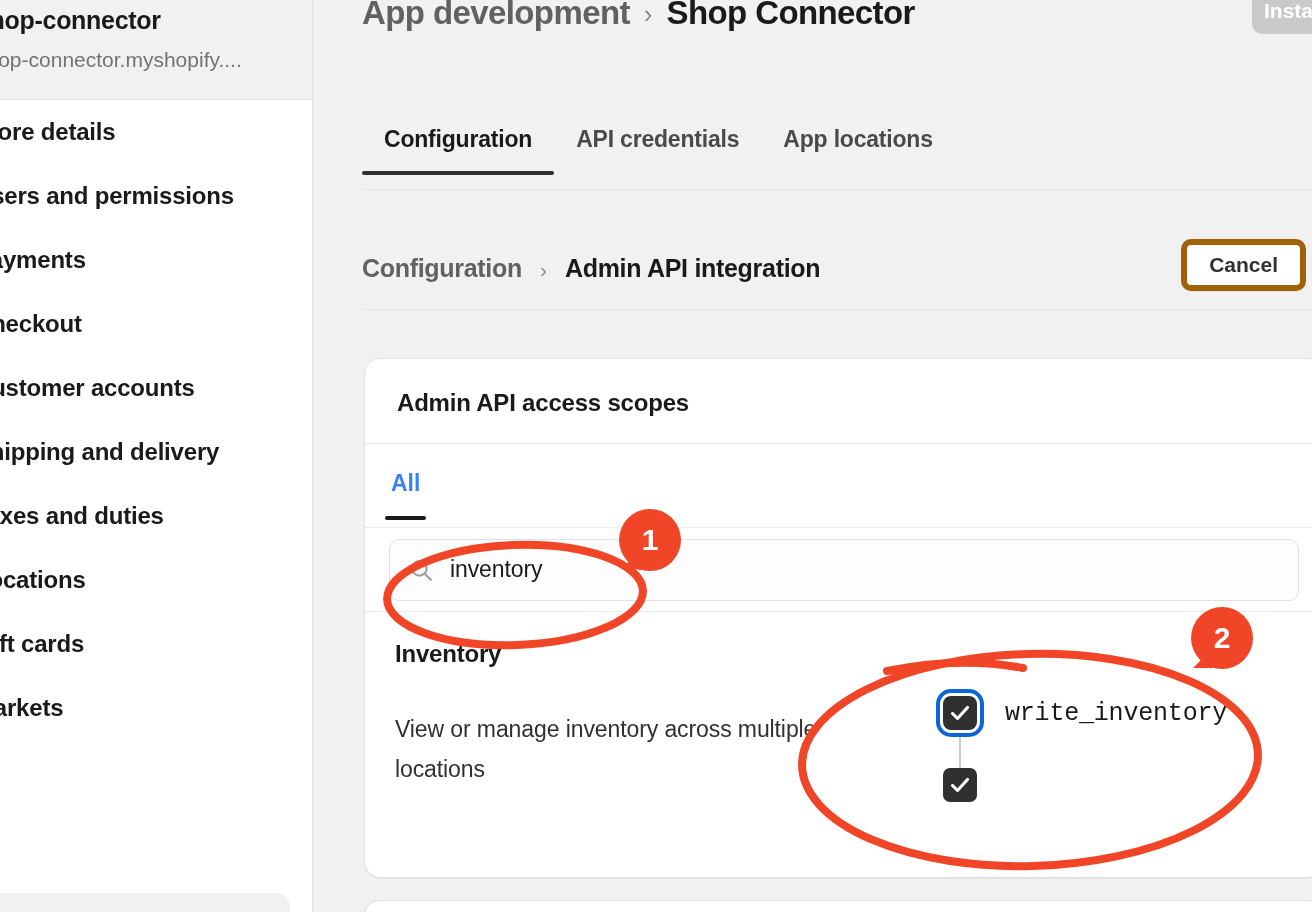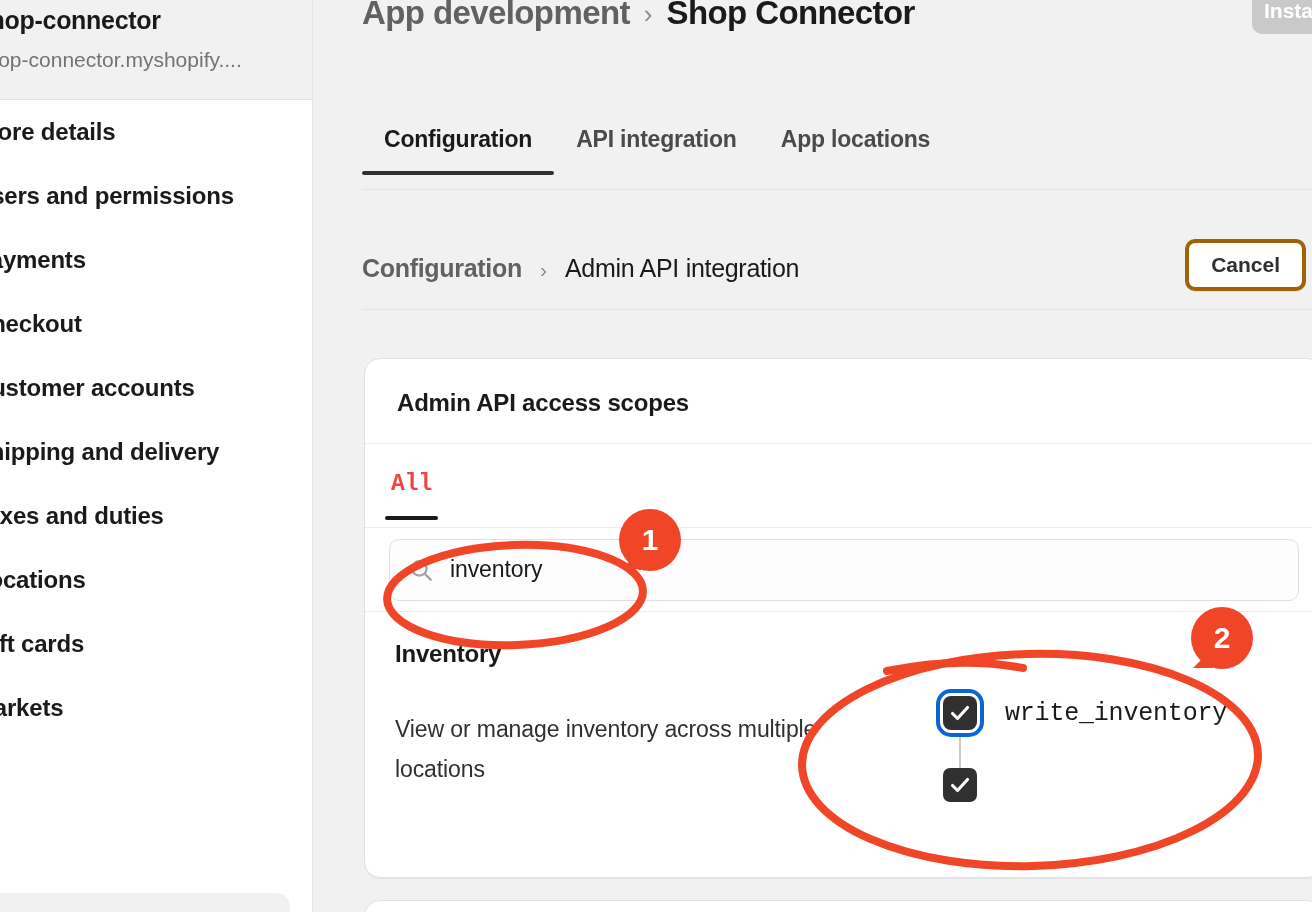--- a/index.html
+++ b/index.html
@@ -189,31 +189,31 @@
     cursor: pointer;
   }
   .subcrumb .sc-sep {
     font-size: 21px;
     color: #8a8a8a;
     margin: 0 18px;
     position: relative; top: 1px;
   }
   .subcrumb .sc-current {
     font-size: 25px;
-    font-weight: 400;
+    font-weight: 700;
     color: #1a1a1a;
     letter-spacing: -0.3px;
   }
   .cancel-btn {
     position: absolute;
     right: 6px; top: 11px;
     height: 52px;
     padding: 0 22px;
     background: #ffffff;
-    border: 4px solid #a16207;
+    border: 6px solid #a16207;
     border-radius: 10px;
     box-shadow: 0 1px 0 rgba(0,0,0,0.07);
     font-size: 21px;
     font-weight: 600;
     color: #303030;
     font-family: "Liberation Sans", sans-serif;
     cursor: pointer;
     white-space: nowrap;
   }
 
@@ -250,21 +250,21 @@
     display: flex;
     align-items: center;
     gap: 14px;
     padding: 18px 18px 22px 18px;
     font-size: 23px;
     font-weight: 600;
     color: #4a4a4a;
     cursor: pointer;
     white-space: nowrap;
   }
-  .scope-tab.active { color: #ef4444; font-family: Liberation Mono, monospace; }
+  .scope-tab.active { color: #3b82f6; }
   .scope-tab.active::after {
     content: "";
     position: absolute;
     left: 12px; right: 12px; bottom: -1px;
     height: 4px;
     background: #1a1a1a;
     border-radius: 2px;
   }
   .count-badge {
     display: inline-flex;
@@ -480,21 +480,21 @@
       <div class="crumb-top">
         <span class="c-parent">App development</span>
         <span class="c-sep">›</span>
         <span class="c-current">Shop Connector</span>
       </div>
       <button class="install-btn">Install</button>
     </div>
 
     <div class="tabs">
       <div class="tab active">Configuration</div>
-      <div class="tab">API integration</div>
+      <div class="tab">API credentials</div>
       <div class="tab">App locations</div>
     </div>
 
     <div class="subcrumb">
       <span class="sc-parent">Configuration</span>
       <span class="sc-sep">›</span>
       <span class="sc-current">Admin API integration</span>
       <button class="cancel-btn">Cancel</button>
     </div>
 

